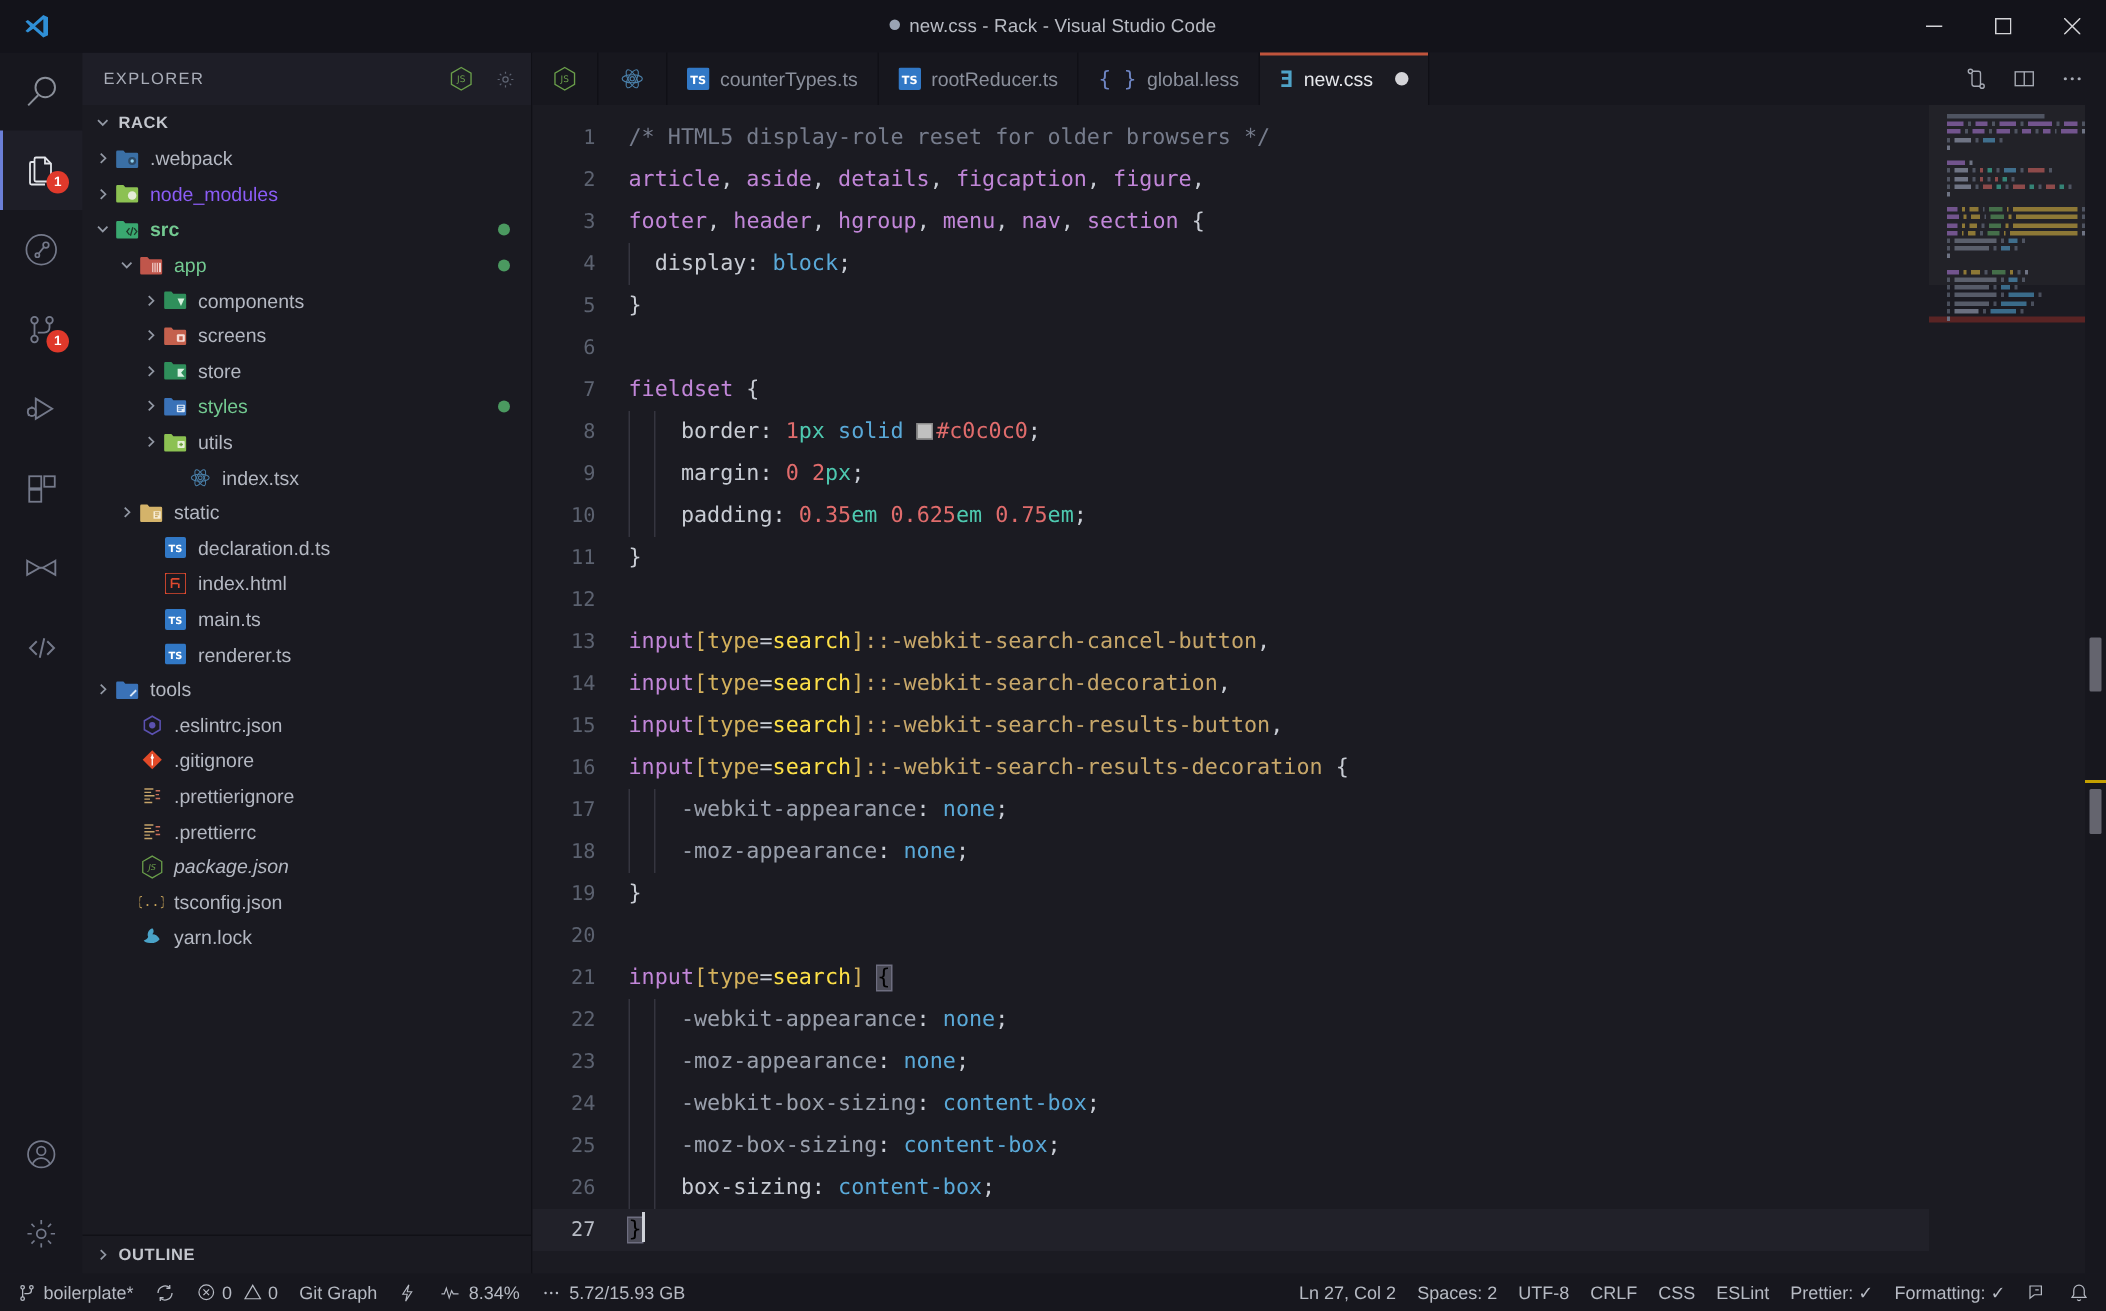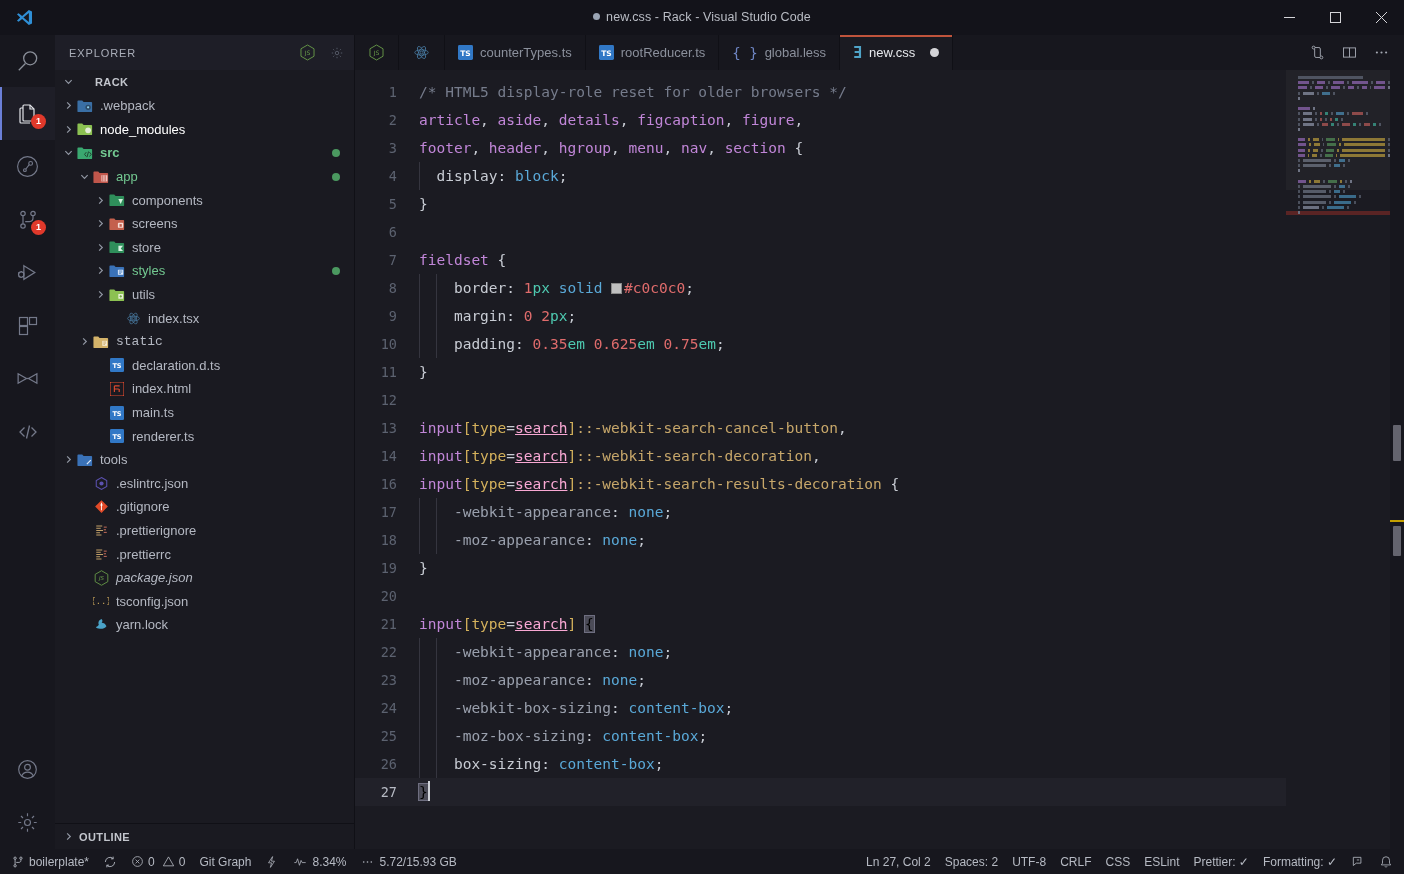--- a/index.html
+++ b/index.html
@@ -191,21 +191,21 @@
   
   .t-comment { color: #767c8c; }
   .t-sel     { color: #c186d8; }   
   .t-punc    { color: #c8ccd4; }
   .t-prop    { color: #9aa0ad; }
   .t-prop-b  { color: #c8ccd4; }
   .t-val     { color: #5aa9d8; }
   .t-num     { color: #e06c6c; }
   .t-unit    { color: #4ec9b0; }
   .t-attr    { color: #d4b15c; }
-  .t-attrval { color: #f9a8d4; text-decoration: underline; }
+  .t-attrval { color: #fde047; }
   .t-pseudo  { color: #c7a76a; }
   .t-brace   { color: #c8ccd4; }
   .bracket-match { background: #4b4b57; outline: 1px solid #6e6e80; }
   .swatch {
     display:inline-block; width:11px;height:11px;
     background:#c0c0c0; border:1px solid #8a8a8a;
     vertical-align: -1px; margin-right:2px;
   }
   .cursor {
     display:inline-block; width:2px; height:20px; background:#cfd2d8;
@@ -383,21 +383,21 @@
           </div>
         </div>
       </div>
 
       <div class="sb-section-head">
         <span class="chev">
           <svg width="9" height="9" viewBox="0 0 10 10" fill="none" stroke="currentColor" stroke-width="1.3">
               <path d="M1.5 3.5 5 7 8.5 3.5"></path>
             </svg>
         </span>
-        <span style="margin-left:20px">RACK</span>
+        <span style="margin-left:4px">RACK</span>
       </div>
 
       <div class="tree" id="tree">
           <div class="row" style="padding-left: 6px;">
             <span class="chev">
               <svg width="9" height="9" viewBox="0 0 10 10" fill="none" stroke="currentColor" stroke-width="1.3">
                 <path d="M3.5 1.5 7 5 3.5 8.5"></path>
               </svg>
             </span>
             <span class="ficon">
@@ -414,21 +414,21 @@
               <svg width="9" height="9" viewBox="0 0 10 10" fill="none" stroke="currentColor" stroke-width="1.3">
                 <path d="M3.5 1.5 7 5 3.5 8.5"></path>
               </svg>
             </span>
             <span class="ficon">
               <svg width="16" height="14" viewBox="0 0 18 15">
                 <path d="M0.5 2.2a1 1 0 0 1 1-1h4.4l1.5 1.7H16a1 1 0 0 1 1 1v9.4a1 1 0 0 1-1 1H1.5a1 1 0 0 1-1-1z" fill="#8cc152"></path>
                 <circle cx="12.5" cy="9" r="3.2" fill="#e4ecd8"></circle>
               </svg>
             </span>
-            <span class="label" style="color:#ffffff">node_modules</span>
+            <span class="label" style="color:#8b5cf6">node_modules</span>
           </div>
           <div class="row" style="padding-left: 6px; font-weight: bold;">
             <span class="chev">
               <svg width="9" height="9" viewBox="0 0 10 10" fill="none" stroke="currentColor" stroke-width="1.3">
                 <path d="M1.5 3.5 5 7 8.5 3.5"></path>
               </svg>
             </span>
             <span class="ficon">
               <svg width="16" height="14" viewBox="0 0 18 15">
                 <path d="M0.5 2.2a1 1 0 0 1 1-1h4.4l1.5 1.7H16a1 1 0 0 1 1 1v9.4a1 1 0 0 1-1 1H1.5a1 1 0 0 1-1-1z" fill="#3aa870"></path>
@@ -533,21 +533,21 @@
             <span class="ficon">
               <svg width="15" height="15" viewBox="0 0 24 24" fill="none" stroke="#4a7fa8" stroke-width="1.1">
                 <circle cx="12" cy="12" r="2"></circle>
                 <ellipse cx="12" cy="12" rx="9.5" ry="3.8"></ellipse>
                 <ellipse cx="12" cy="12" rx="9.5" ry="3.8" transform="rotate(60 12 12)"></ellipse>
                 <ellipse cx="12" cy="12" rx="9.5" ry="3.8" transform="rotate(120 12 12)"></ellipse>
               </svg>
             </span>
             <span class="label" style="">index.tsx</span>
           </div>
-          <div class="row" style="padding-left: 22px; font-family: Liberation Mono, monospace;">
+          <div class="row" style="padding-left: 22px;">
             <span class="chev">
               <svg width="9" height="9" viewBox="0 0 10 10" fill="none" stroke="currentColor" stroke-width="1.3">
                 <path d="M3.5 1.5 7 5 3.5 8.5"></path>
               </svg>
             </span>
             <span class="ficon">
               <svg width="16" height="14" viewBox="0 0 18 15">
                 <path d="M0.5 2.2a1 1 0 0 1 1-1h4.4l1.5 1.7H16a1 1 0 0 1 1 1v9.4a1 1 0 0 1-1 1H1.5a1 1 0 0 1-1-1z" fill="#d4b36a"></path>
                 <rect x="10.5" y="6.2" width="5.4" height="5.6" fill="#f7edd6"></rect>
                 <path d="M11.6 7.4h3.2M11.6 8.8h3.2M11.6 10.2h2" stroke="#c7a35a" stroke-width=".8"></path>
@@ -774,20 +774,21 @@
               <div class="cline"><div class="gutter">5</div><div class="ctext"><span class="t-brace">}</span></div></div>
               <div class="cline"><div class="gutter">6</div><div class="ctext"></div></div>
               <div class="cline"><div class="gutter">7</div><div class="ctext"><span class="t-sel">fieldset</span><span class="t-brace"> {</span></div></div>
               <div class="cline"><div class="gutter">8</div><div class="ctext"><span class="indent-guide" style="left: 2px;"></span><span class="indent-guide" style="left: 19.4px;"></span><span class="t-punc">    </span><span class="t-prop-b">border</span><span class="t-punc">: </span><span class="t-num">1</span><span class="t-unit">px</span><span class="t-punc"> </span><span class="t-val">solid</span><span class="t-punc"> </span><span class="swatch"></span><span class="t-num">#c0c0c0</span><span class="t-punc">;</span></div></div>
               <div class="cline"><div class="gutter">9</div><div class="ctext"><span class="indent-guide" style="left: 2px;"></span><span class="indent-guide" style="left: 19.4px;"></span><span class="t-punc">    </span><span class="t-prop-b">margin</span><span class="t-punc">: </span><span class="t-num">0</span><span class="t-punc"> </span><span class="t-num">2</span><span class="t-unit">px</span><span class="t-punc">;</span></div></div>
               <div class="cline"><div class="gutter">10</div><div class="ctext"><span class="indent-guide" style="left: 2px;"></span><span class="indent-guide" style="left: 19.4px;"></span><span class="t-punc">    </span><span class="t-prop-b">padding</span><span class="t-punc">: </span><span class="t-num">0.35</span><span class="t-unit">em</span><span class="t-punc"> </span><span class="t-num">0.625</span><span class="t-unit">em</span><span class="t-punc"> </span><span class="t-num">0.75</span><span class="t-unit">em</span><span class="t-punc">;</span></div></div>
               <div class="cline"><div class="gutter">11</div><div class="ctext"><span class="t-brace">}</span></div></div>
               <div class="cline"><div class="gutter">12</div><div class="ctext"></div></div>
               <div class="cline"><div class="gutter">13</div><div class="ctext"><span class="t-sel">input</span><span class="t-attr">[</span><span class="t-attr">type</span><span class="t-punc">=</span><span class="t-attrval">search</span><span class="t-attr">]</span><span class="t-pseudo">::-webkit-search-cancel-button</span><span class="t-punc">,</span></div></div>
               <div class="cline"><div class="gutter">14</div><div class="ctext"><span class="t-sel">input</span><span class="t-attr">[</span><span class="t-attr">type</span><span class="t-punc">=</span><span class="t-attrval">search</span><span class="t-attr">]</span><span class="t-pseudo">::-webkit-search-decoration</span><span class="t-punc">,</span></div></div>
+              <div class="cline"><div class="gutter">15</div><div class="ctext"><span class="t-sel">input</span><span class="t-attr">[</span><span class="t-attr">type</span><span class="t-punc">=</span><span class="t-attrval">search</span><span class="t-attr">]</span><span class="t-pseudo">::-webkit-search-results-button</span><span class="t-punc">,</span></div></div>
               <div class="cline"><div class="gutter">16</div><div class="ctext"><span class="t-sel">input</span><span class="t-attr">[</span><span class="t-attr">type</span><span class="t-punc">=</span><span class="t-attrval">search</span><span class="t-attr">]</span><span class="t-pseudo">::-webkit-search-results-decoration</span><span class="t-brace"> {</span></div></div>
               <div class="cline"><div class="gutter">17</div><div class="ctext"><span class="indent-guide" style="left: 2px;"></span><span class="indent-guide" style="left: 19.4px;"></span><span class="t-punc">    </span><span class="t-prop">-webkit-appearance</span><span class="t-punc">: </span><span class="t-val">none</span><span class="t-punc">;</span></div></div>
               <div class="cline"><div class="gutter">18</div><div class="ctext"><span class="indent-guide" style="left: 2px;"></span><span class="indent-guide" style="left: 19.4px;"></span><span class="t-punc">    </span><span class="t-prop">-moz-appearance</span><span class="t-punc">: </span><span class="t-val">none</span><span class="t-punc">;</span></div></div>
               <div class="cline"><div class="gutter">19</div><div class="ctext"><span class="t-brace">}</span></div></div>
               <div class="cline"><div class="gutter">20</div><div class="ctext"></div></div>
               <div class="cline"><div class="gutter">21</div><div class="ctext"><span class="t-sel">input</span><span class="t-attr">[</span><span class="t-attr">type</span><span class="t-punc">=</span><span class="t-attrval">search</span><span class="t-attr">]</span><span class="t-punc"> </span><span class="bracket-match">{</span></div></div>
               <div class="cline"><div class="gutter">22</div><div class="ctext"><span class="indent-guide" style="left: 2px;"></span><span class="indent-guide" style="left: 19.4px;"></span><span class="t-punc">    </span><span class="t-prop">-webkit-appearance</span><span class="t-punc">: </span><span class="t-val">none</span><span class="t-punc">;</span></div></div>
               <div class="cline"><div class="gutter">23</div><div class="ctext"><span class="indent-guide" style="left: 2px;"></span><span class="indent-guide" style="left: 19.4px;"></span><span class="t-punc">    </span><span class="t-prop">-moz-appearance</span><span class="t-punc">: </span><span class="t-val">none</span><span class="t-punc">;</span></div></div>
               <div class="cline"><div class="gutter">24</div><div class="ctext"><span class="indent-guide" style="left: 2px;"></span><span class="indent-guide" style="left: 19.4px;"></span><span class="t-punc">    </span><span class="t-prop">-webkit-box-sizing</span><span class="t-punc">: </span><span class="t-val">content-box</span><span class="t-punc">;</span></div></div>
               <div class="cline"><div class="gutter">25</div><div class="ctext"><span class="indent-guide" style="left: 2px;"></span><span class="indent-guide" style="left: 19.4px;"></span><span class="t-punc">    </span><span class="t-prop">-moz-box-sizing</span><span class="t-punc">: </span><span class="t-val">content-box</span><span class="t-punc">;</span></div></div>

